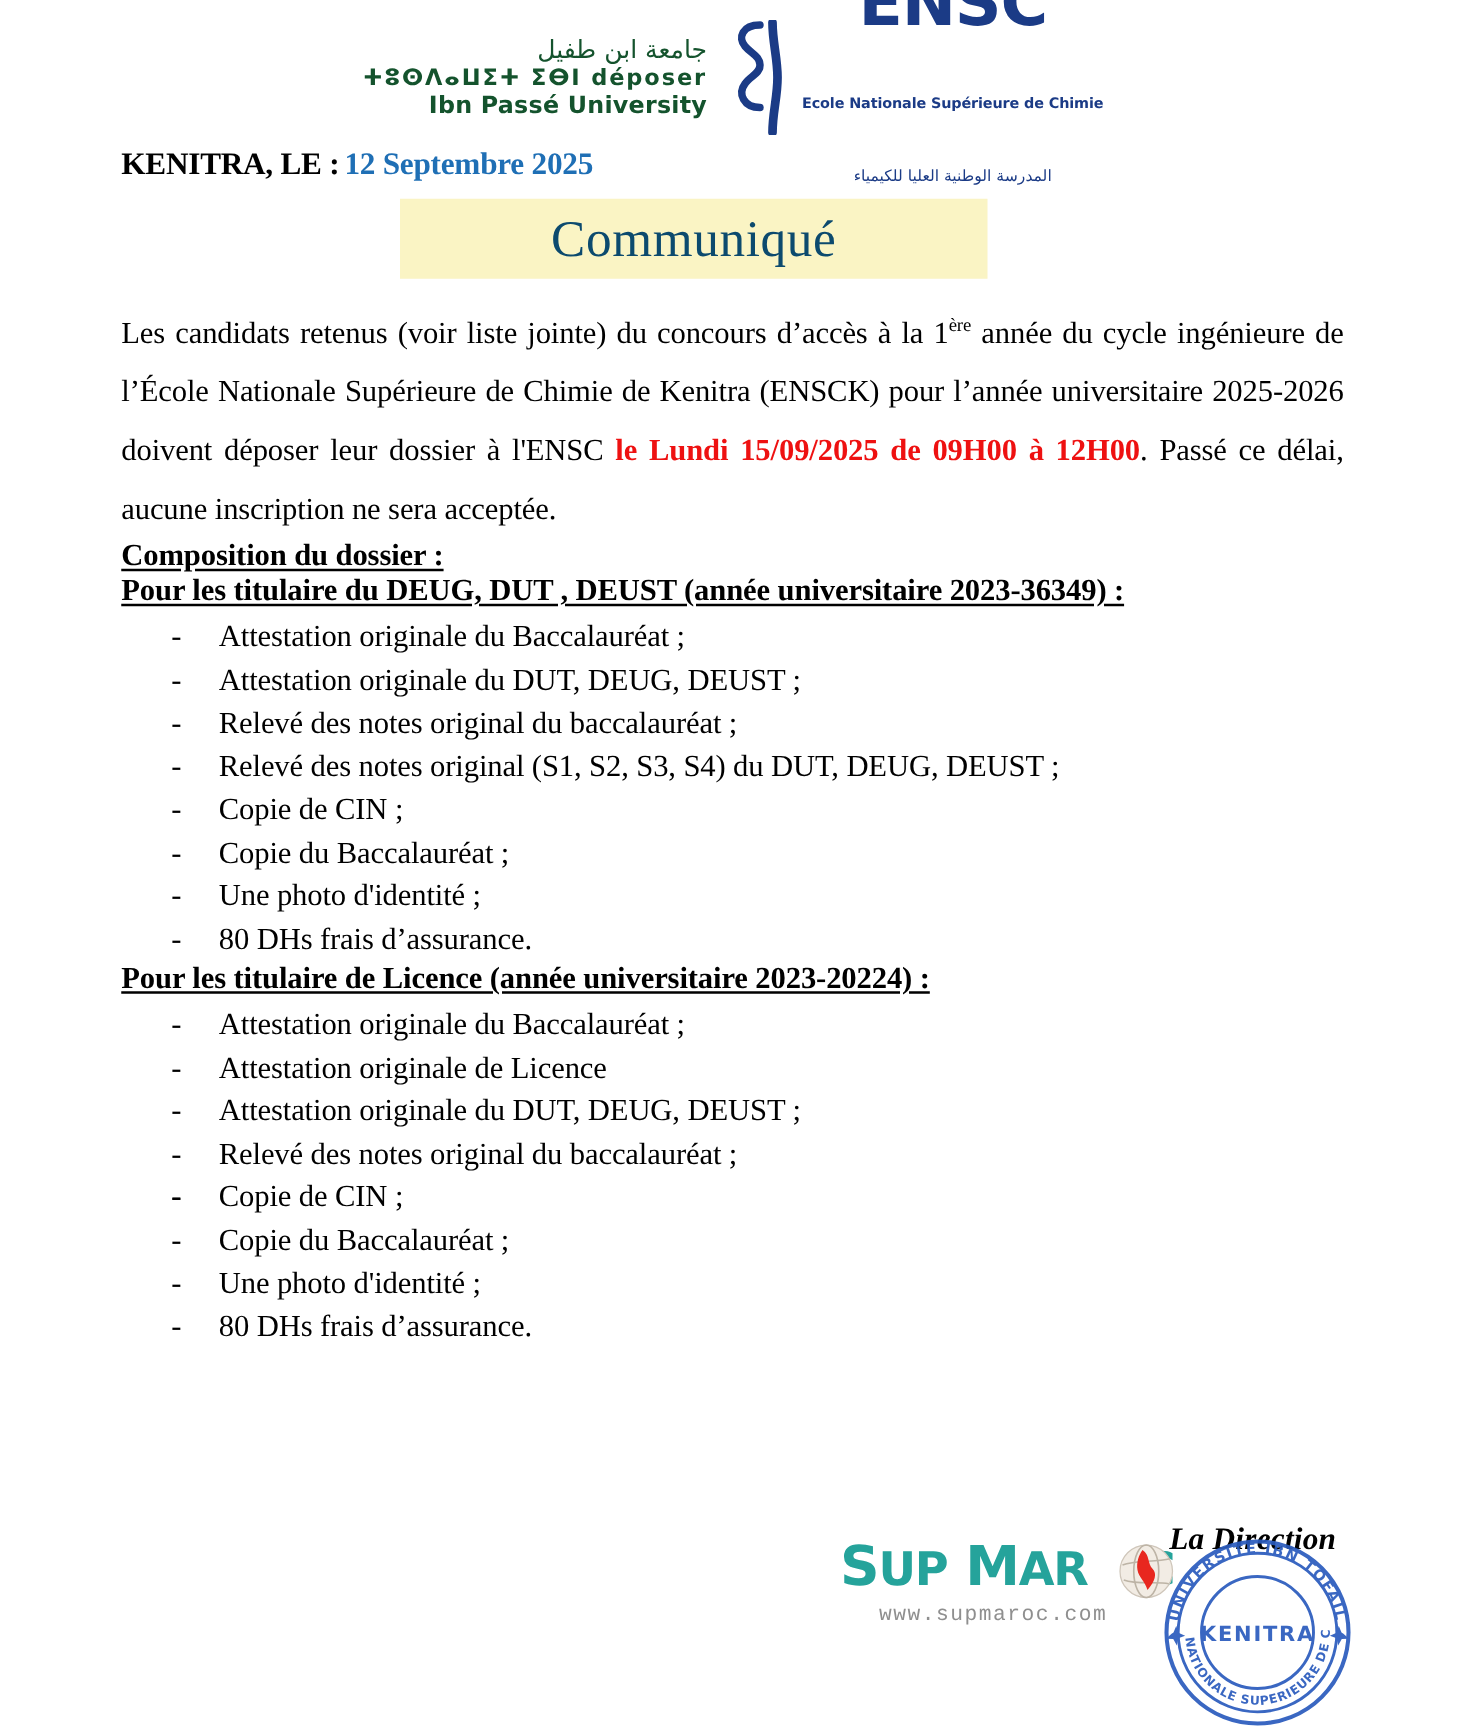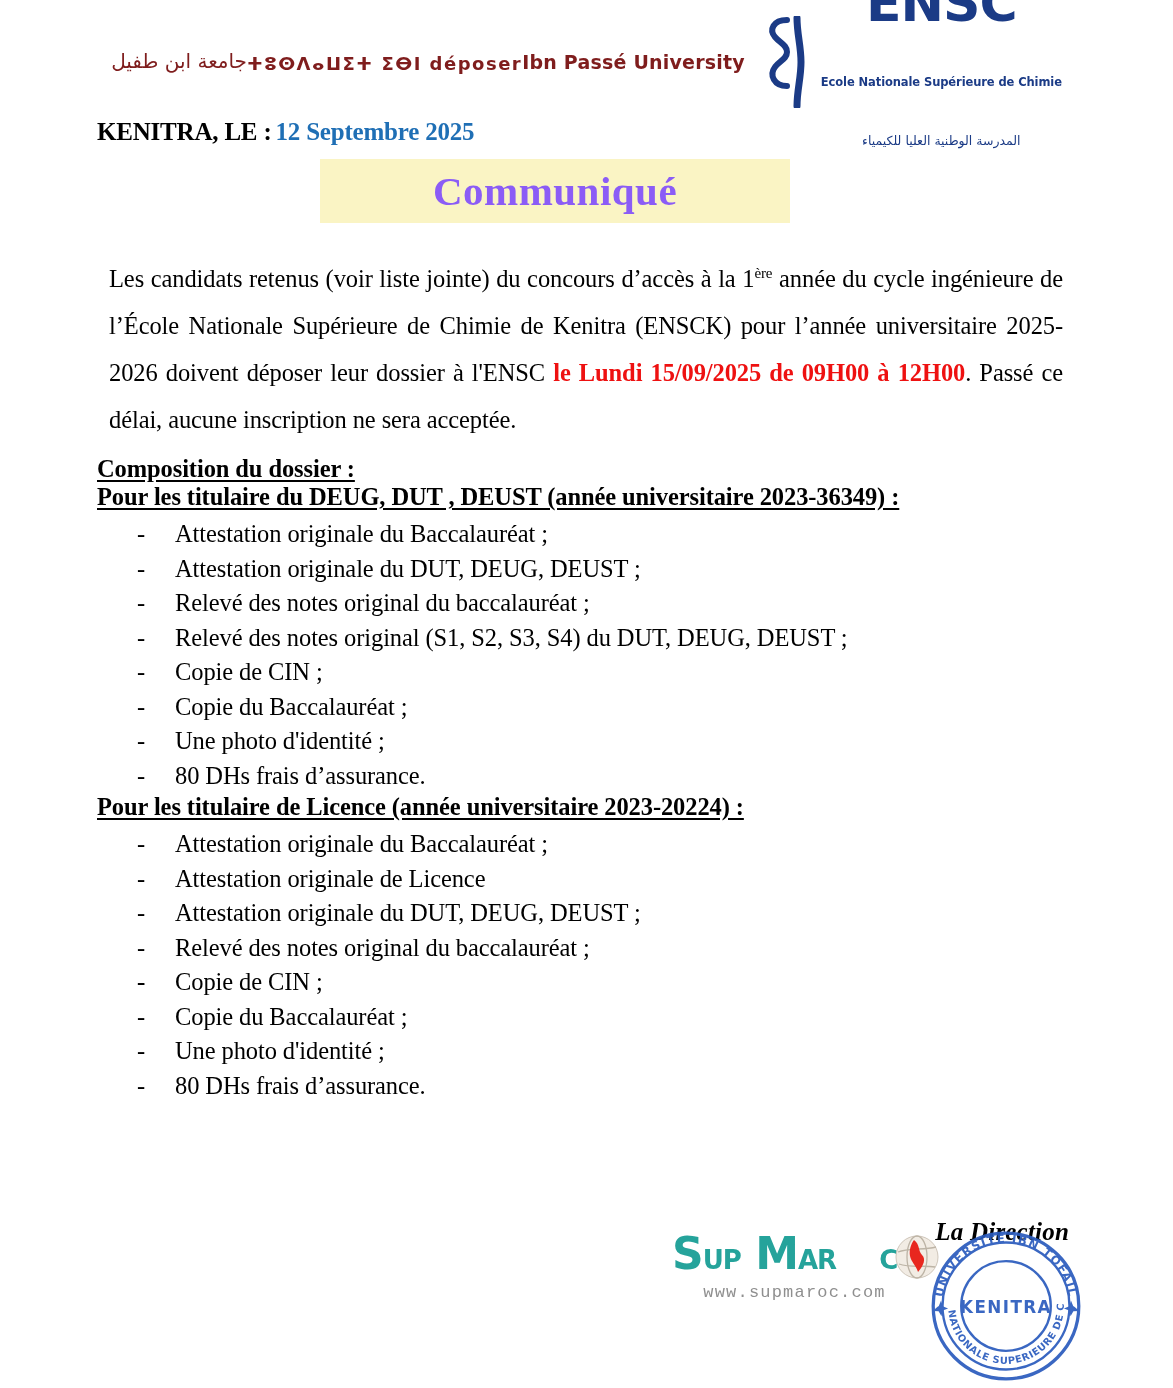--- a/index.html
+++ b/index.html
@@ -22,25 +22,25 @@
     left: 0; top: 10px;
     width: 1173px;
     height: 104px;
     display: flex;
     align-items: center;
     justify-content: center;
     gap: 0px;
   }
   .uni-logo {
     display: flex;
-    flex-direction: row;
+    flex-direction: column;
     align-items: flex-end;
     justify-content: center;
     line-height: 1.18;
-    color: #7f1d1d;
+    color: #14532d;
     font-family: "DejaVu Sans", sans-serif;
     padding-right: 12px;
   }
   .uni-ar {
     font-size: 20px;
     letter-spacing: 1px;
     direction: rtl;
     font-weight: 400;
   }
   .uni-tif {
@@ -112,34 +112,34 @@
     top: 159px;
     width: 470px;
     height: 64px;
     background: #faf4c4;
     display: flex;
     align-items: center;
     justify-content: center;
   }
   .banner-title {
     font-size: 41px;
-    font-weight: 700;
-    color: #8b5cf6;
+    font-weight: 400;
+    color: #0c4a6e;
     letter-spacing: 0.5px;
   }
 
   
   .content {
     position: absolute;
     left: 97px;
     top: 243px;
     width: 978px;
   }
   p.para {
-    margin: 12px;
+    margin: 0;
     font-size: 24.5px;
     line-height: 47px;
     text-align: justify;
     text-justify: inter-word;
     letter-spacing: -0.1px;
   }
   p.para .sup {
     font-size: 15px;
     vertical-align: super;
     line-height: 0;
@@ -204,21 +204,21 @@
   }
   .sm-word {
     font-family: "DejaVu Sans", sans-serif;
     font-size: 44px;
     font-weight: 700;
     color: #25a39b;
     letter-spacing: -1px;
     line-height: 1;
     white-space: nowrap;
   }
-  .sm-word .small-caps { font-size: 26px; }
+  .sm-word .small-caps { font-size: 37px; }
   .sm-url {
     font-family: Liberation Mono, monospace;
     font-size: 17px;
     color: #8f8f8f;
     letter-spacing: 1.2px;
     text-align: center;
     margin-top: 7px;
     width: 245px;
   }
   .sm-globe {

